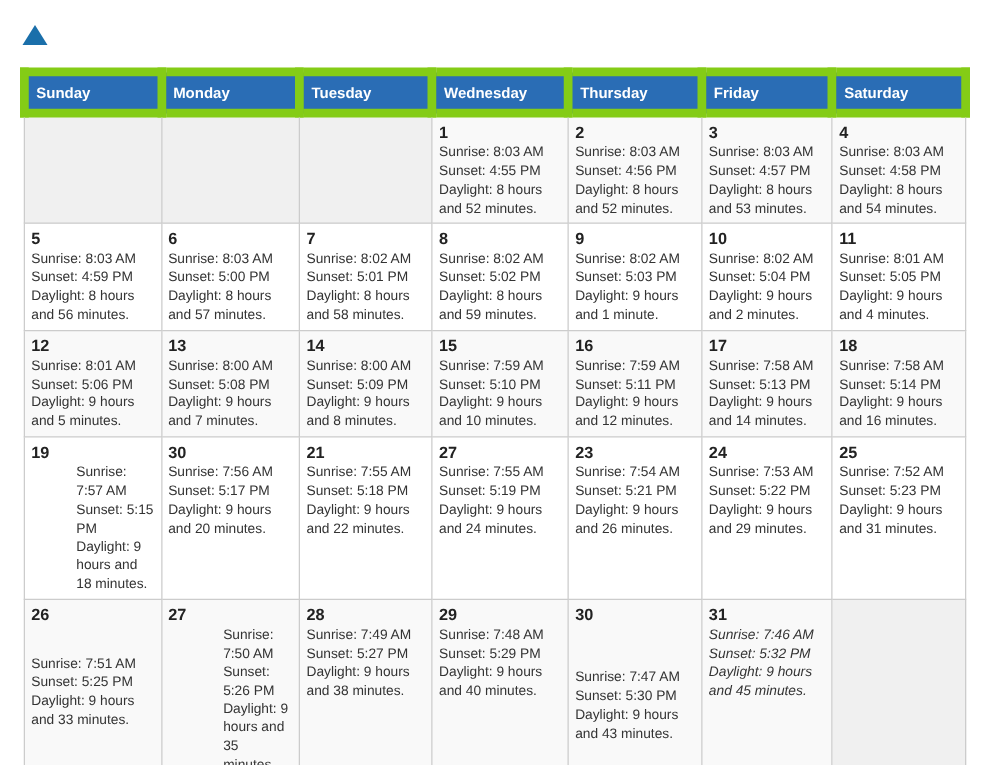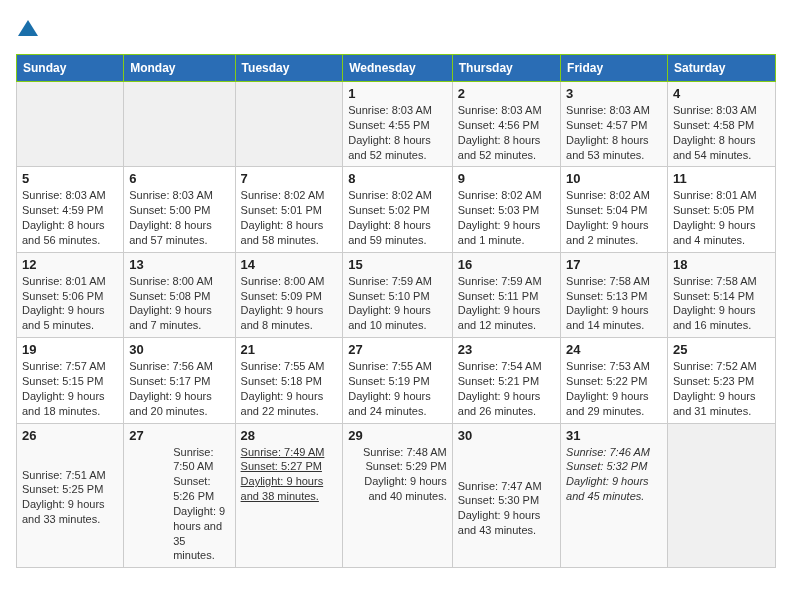--- a/index.html
+++ b/index.html
@@ -52,21 +52,21 @@
       border-collapse: collapse;
       font-size: 11px;
     }
     thead tr th {
       background-color: #2a6db5;
       color: #fff;
       text-align: left;
       padding: 6px 6px;
       font-size: 12px;
       font-weight: bold;
-      border: 1px solid #84cc16;
+      border: 7px solid #84cc16;
     }
     tbody tr td {
       border: 1px solid #ccc;
       vertical-align: top;
       padding: 4px 5px;
       width: 113px;
       height: 80px;
       background: #fff;
     }
     tbody tr:nth-child(odd) td {
@@ -233,21 +233,21 @@
         <td>
           <span class="day-num">18</span>
           <div class="day-info" style="white-space: pre-line;">Sunrise: 7:58 AM
 Sunset: 5:14 PM
 Daylight: 9 hours and 16 minutes.</div>
         </td>
       </tr>
       <tr>
         <td>
           <span class="day-num">19</span>
-          <div class="day-info" style="white-space: pre-line;">Sunrise: 7:57 AM
+          <div class="day-info" style="white-space: pre-line; margin-left: 36px;">Sunrise: 7:57 AM
 Sunset: 5:15 PM
 Daylight: 9 hours and 18 minutes.</div>
         </td>
         <td>
           <span class="day-num">30</span>
           <div class="day-info" style="white-space: pre-line;">Sunrise: 7:56 AM
 Sunset: 5:17 PM
 Daylight: 9 hours and 20 minutes.</div>
         </td>
         <td>
@@ -289,27 +289,27 @@
 Daylight: 9 hours and 33 minutes.</div>
         </td>
         <td>
           <span class="day-num">27</span>
           <div class="day-info" style="white-space: pre-line; margin-left: 44px;">Sunrise: 7:50 AM
 Sunset: 5:26 PM
 Daylight: 9 hours and 35 minutes.</div>
         </td>
         <td>
           <span class="day-num">28</span>
-          <div class="day-info" style="white-space: pre-line; text-decoration: underline;">Sunrise: 7:49 AM
+          <div class="day-info" style="white-space: pre-line;">Sunrise: 7:49 AM
 Sunset: 5:27 PM
 Daylight: 9 hours and 38 minutes.</div>
         </td>
         <td>
           <span class="day-num">29</span>
-          <div class="day-info" style="white-space: pre-line; text-align: right;">Sunrise: 7:48 AM
+          <div class="day-info" style="white-space: pre-line;">Sunrise: 7:48 AM
 Sunset: 5:29 PM
 Daylight: 9 hours and 40 minutes.</div>
         </td>
         <td>
           <span class="day-num">30</span>
           <div class="day-info" style="white-space: pre-line; margin-top: 36px;">Sunrise: 7:47 AM
 Sunset: 5:30 PM
 Daylight: 9 hours and 43 minutes.</div>
         </td>
         <td>

